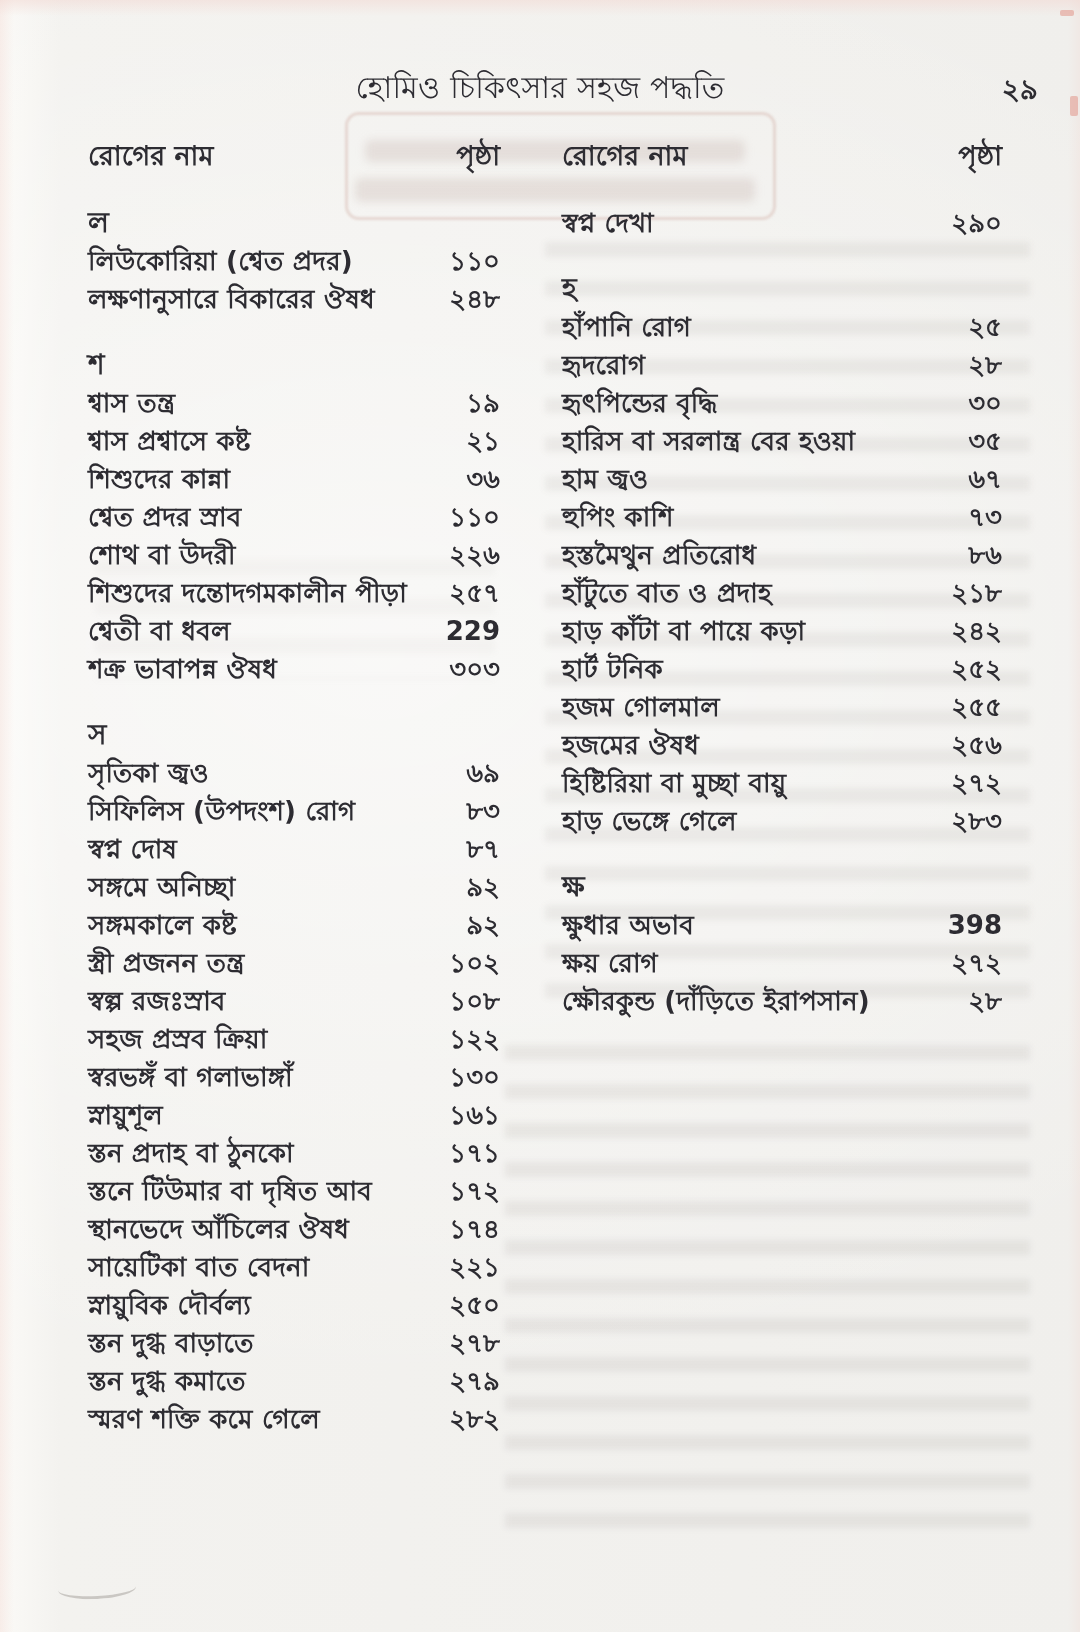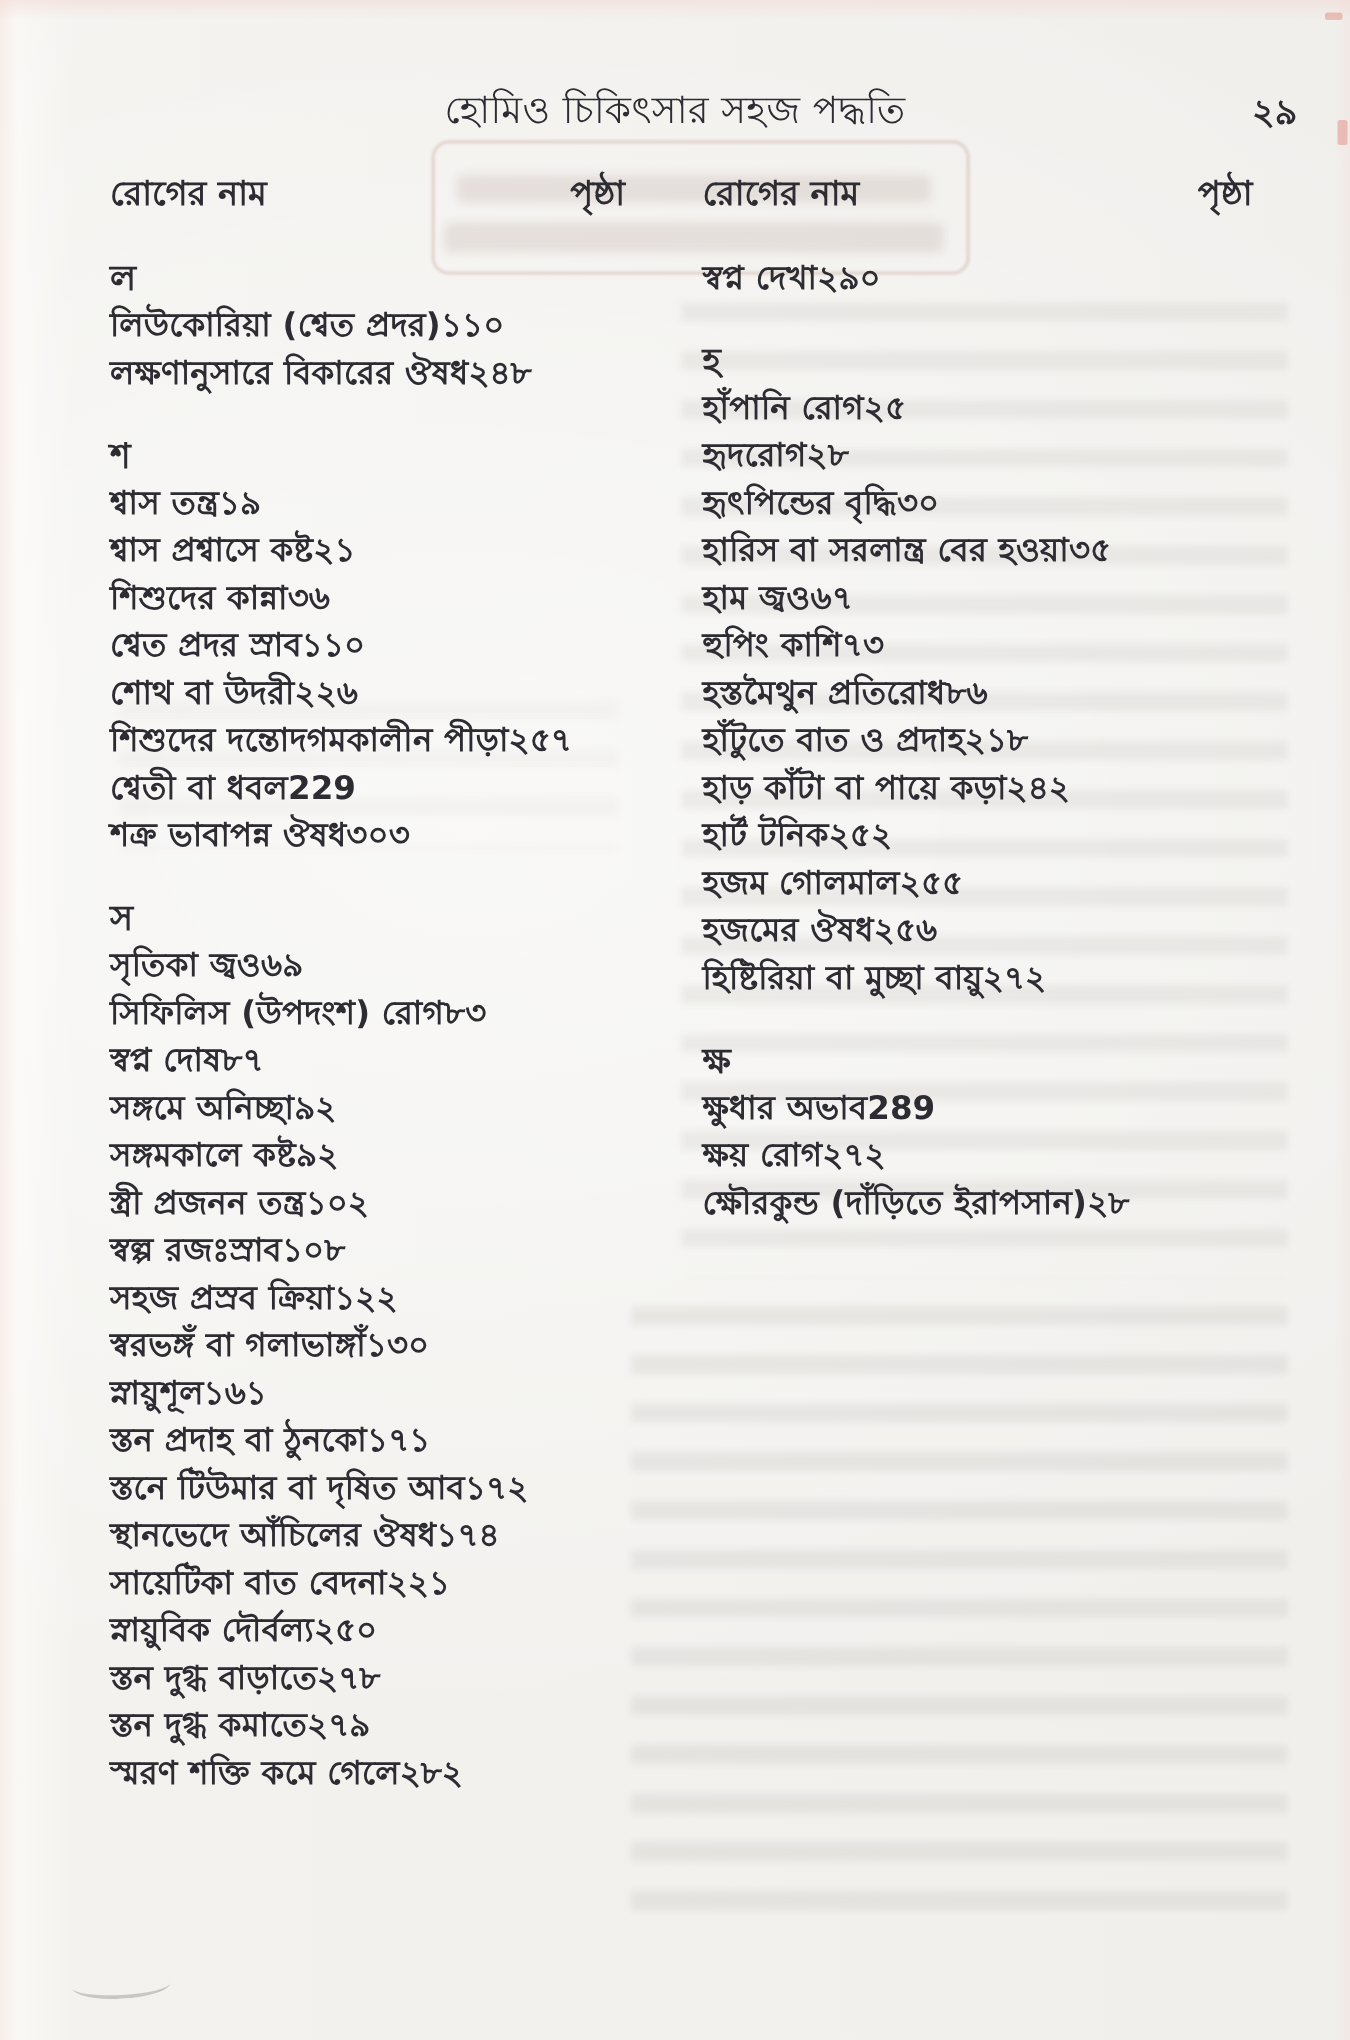--- a/index.html
+++ b/index.html
@@ -37,21 +37,21 @@
     font-size:27px;font-weight:700;
     margin-bottom:28px;
   }
   .section-letter{
     height:38px;line-height:38px;
     font-size:28px;font-weight:700;
     margin-top:28px;
   }
   .col-content > .section-letter:first-child{margin-top:0;}
   .entry-row{
-    display:flex;justify-content:flex-start;align-items:baseline;
+    display:flex;justify-content:space-between;align-items:baseline;
     height:38px;line-height:38px;white-space:nowrap;
   }
   .entry-name{font-size:26px;font-weight:600;letter-spacing:.2px;}
   .entry-page{font-size:26px;font-weight:600;}
   
   .ghost-box{
     position:absolute;left:345px;top:112px;width:425px;height:102px;
     border:3px solid rgba(213,181,172,0.45);border-radius:14px;
     filter:blur(1px);pointer-events:none;
   }
@@ -274,24 +274,28 @@
           <span class="entry-page">২৫৫</span>
         </div>
         <div class="entry-row">
           <span class="entry-name">হজমের ঔষধ</span>
           <span class="entry-page">২৫৬</span>
         </div>
         <div class="entry-row">
           <span class="entry-name">হিষ্টিরিয়া বা মুচ্ছা বায়ু</span>
           <span class="entry-page">২৭২</span>
         </div>
+        <div class="entry-row">
+          <span class="entry-name">হাড় ভেঙ্গে গেলে</span>
+          <span class="entry-page">২৮৩</span>
+        </div>
         <div class="section-letter">ক্ষ</div>
         <div class="entry-row">
           <span class="entry-name">ক্ষুধার অভাব</span>
-          <span class="entry-page">289</span>
+          <span class="entry-page">398</span>
         </div>
         <div class="entry-row">
           <span class="entry-name">ক্ষয় রোগ</span>
           <span class="entry-page">২৭২</span>
         </div>
         <div class="entry-row">
           <span class="entry-name">ক্ষৌরকুন্ড (দাঁড়িতে ইরাপসান)</span>
           <span class="entry-page">২৮</span>
         </div>
       </div>

